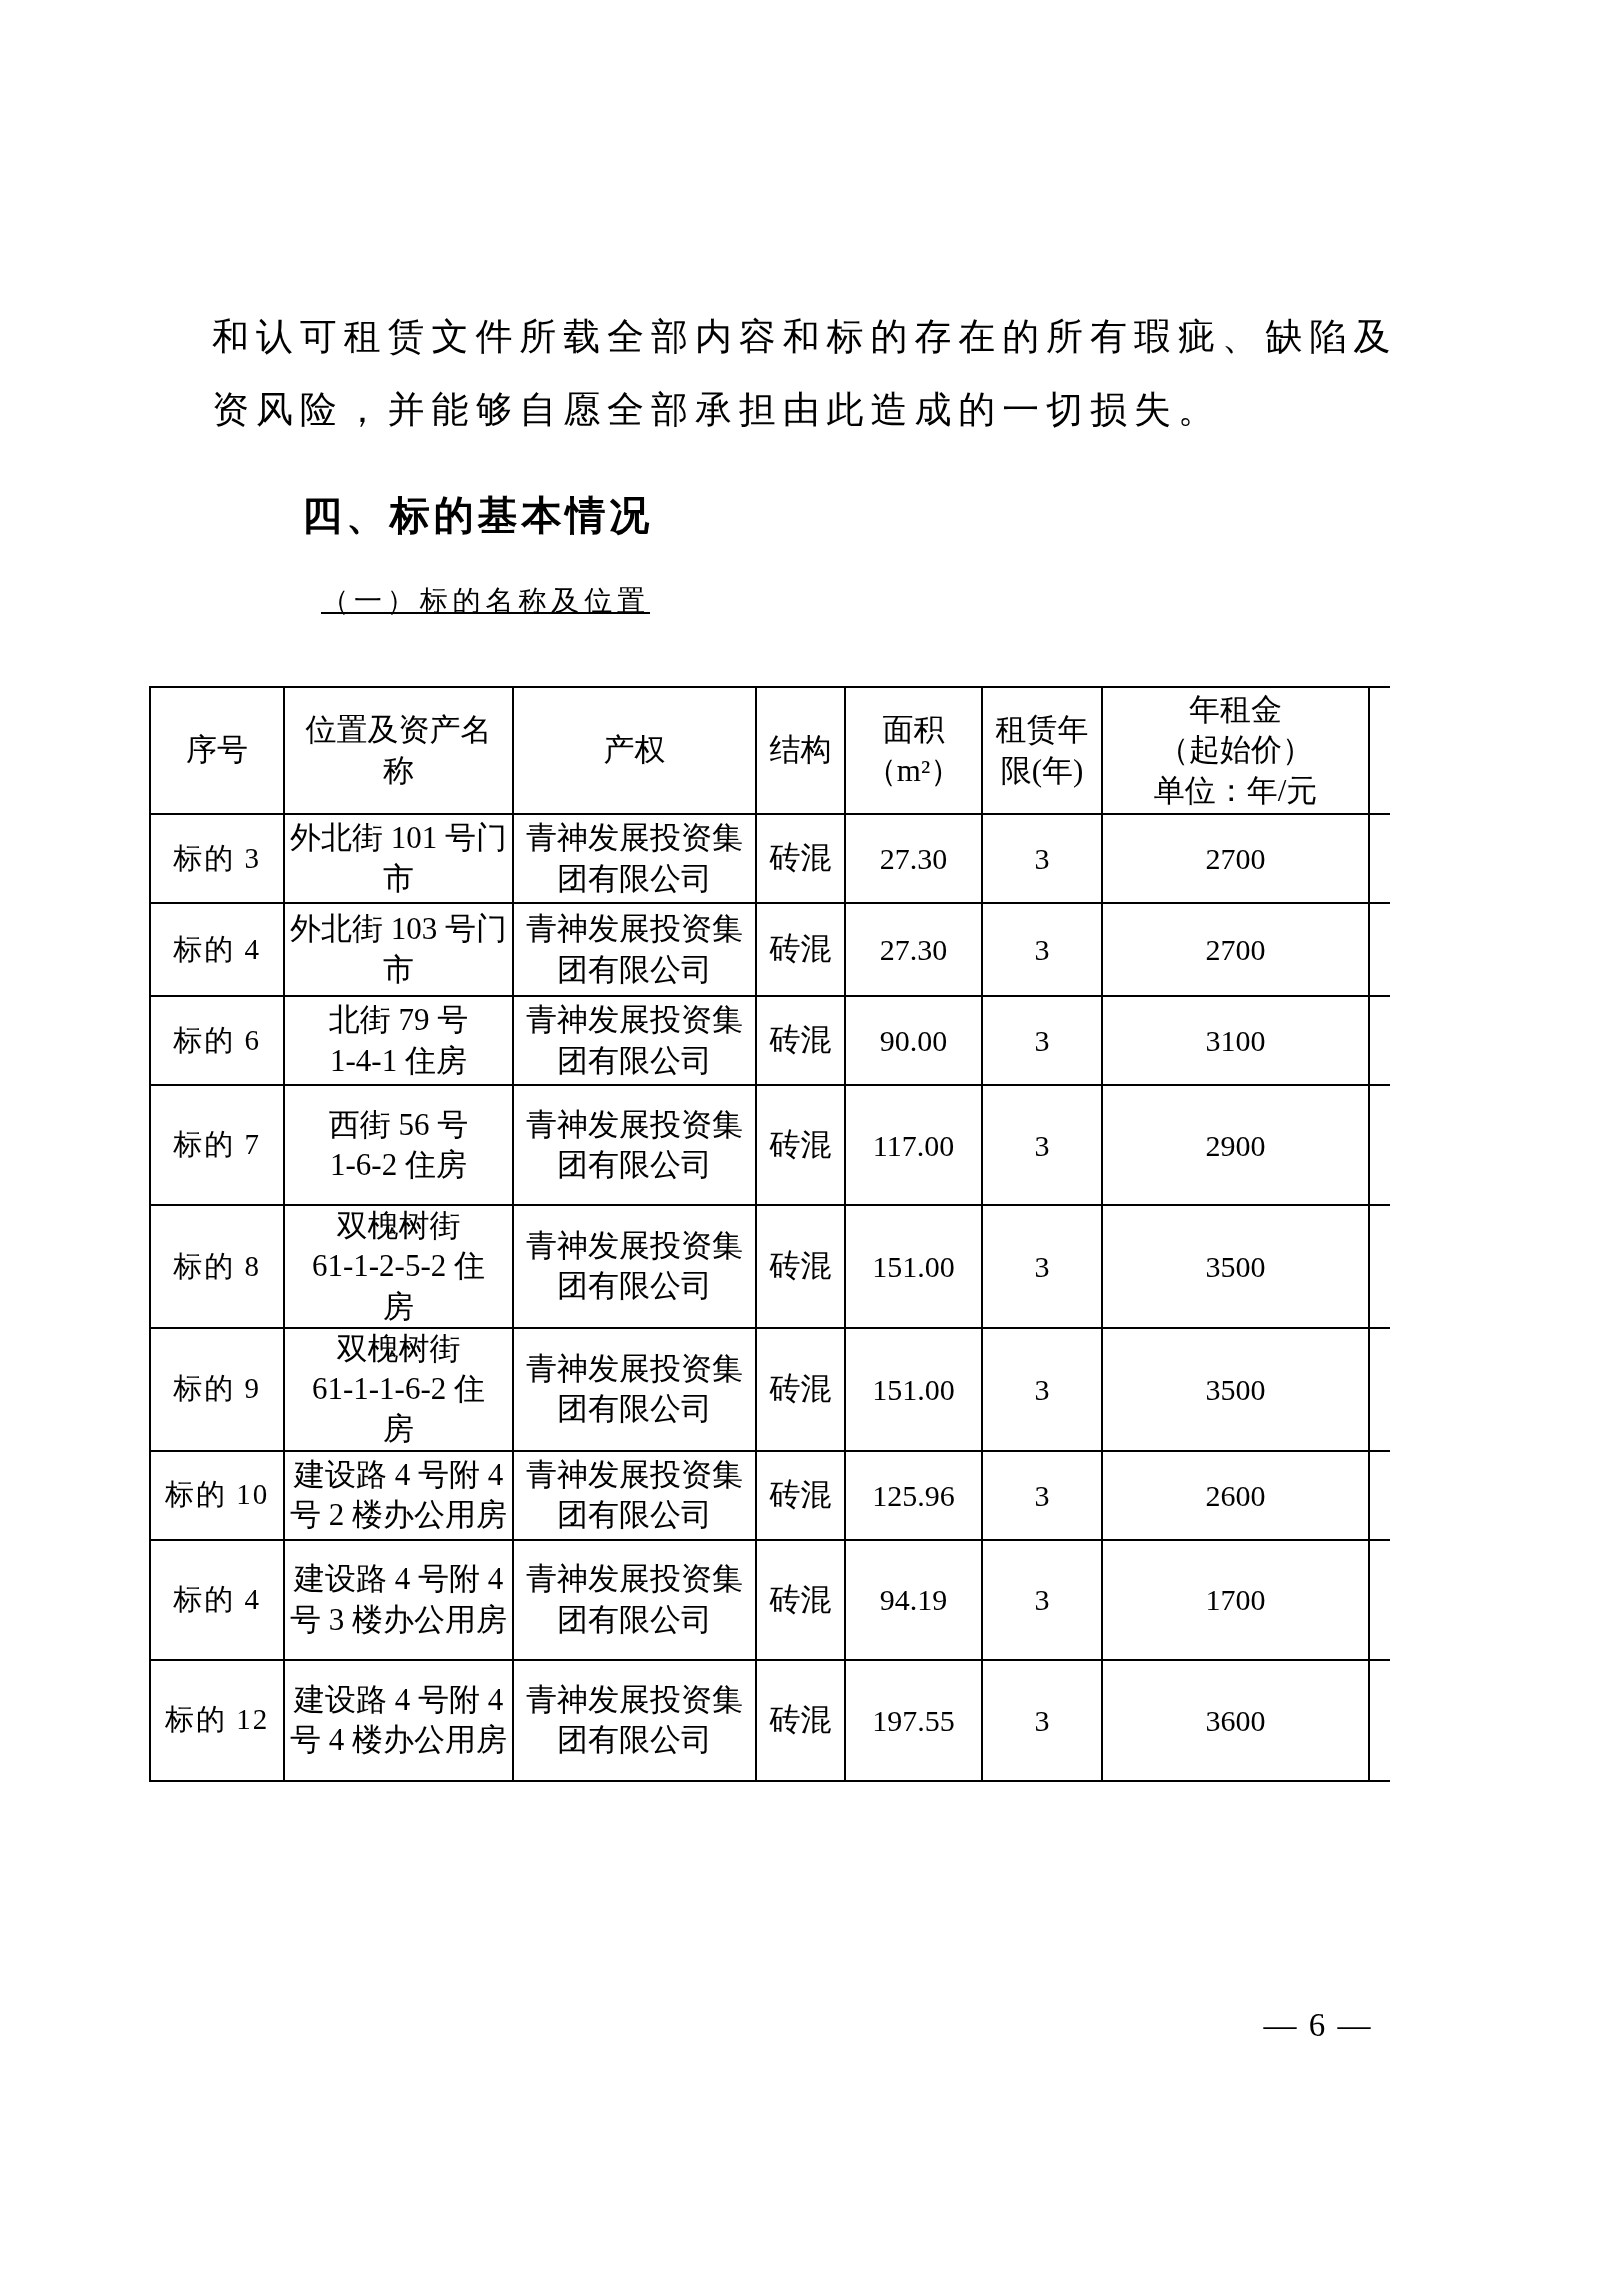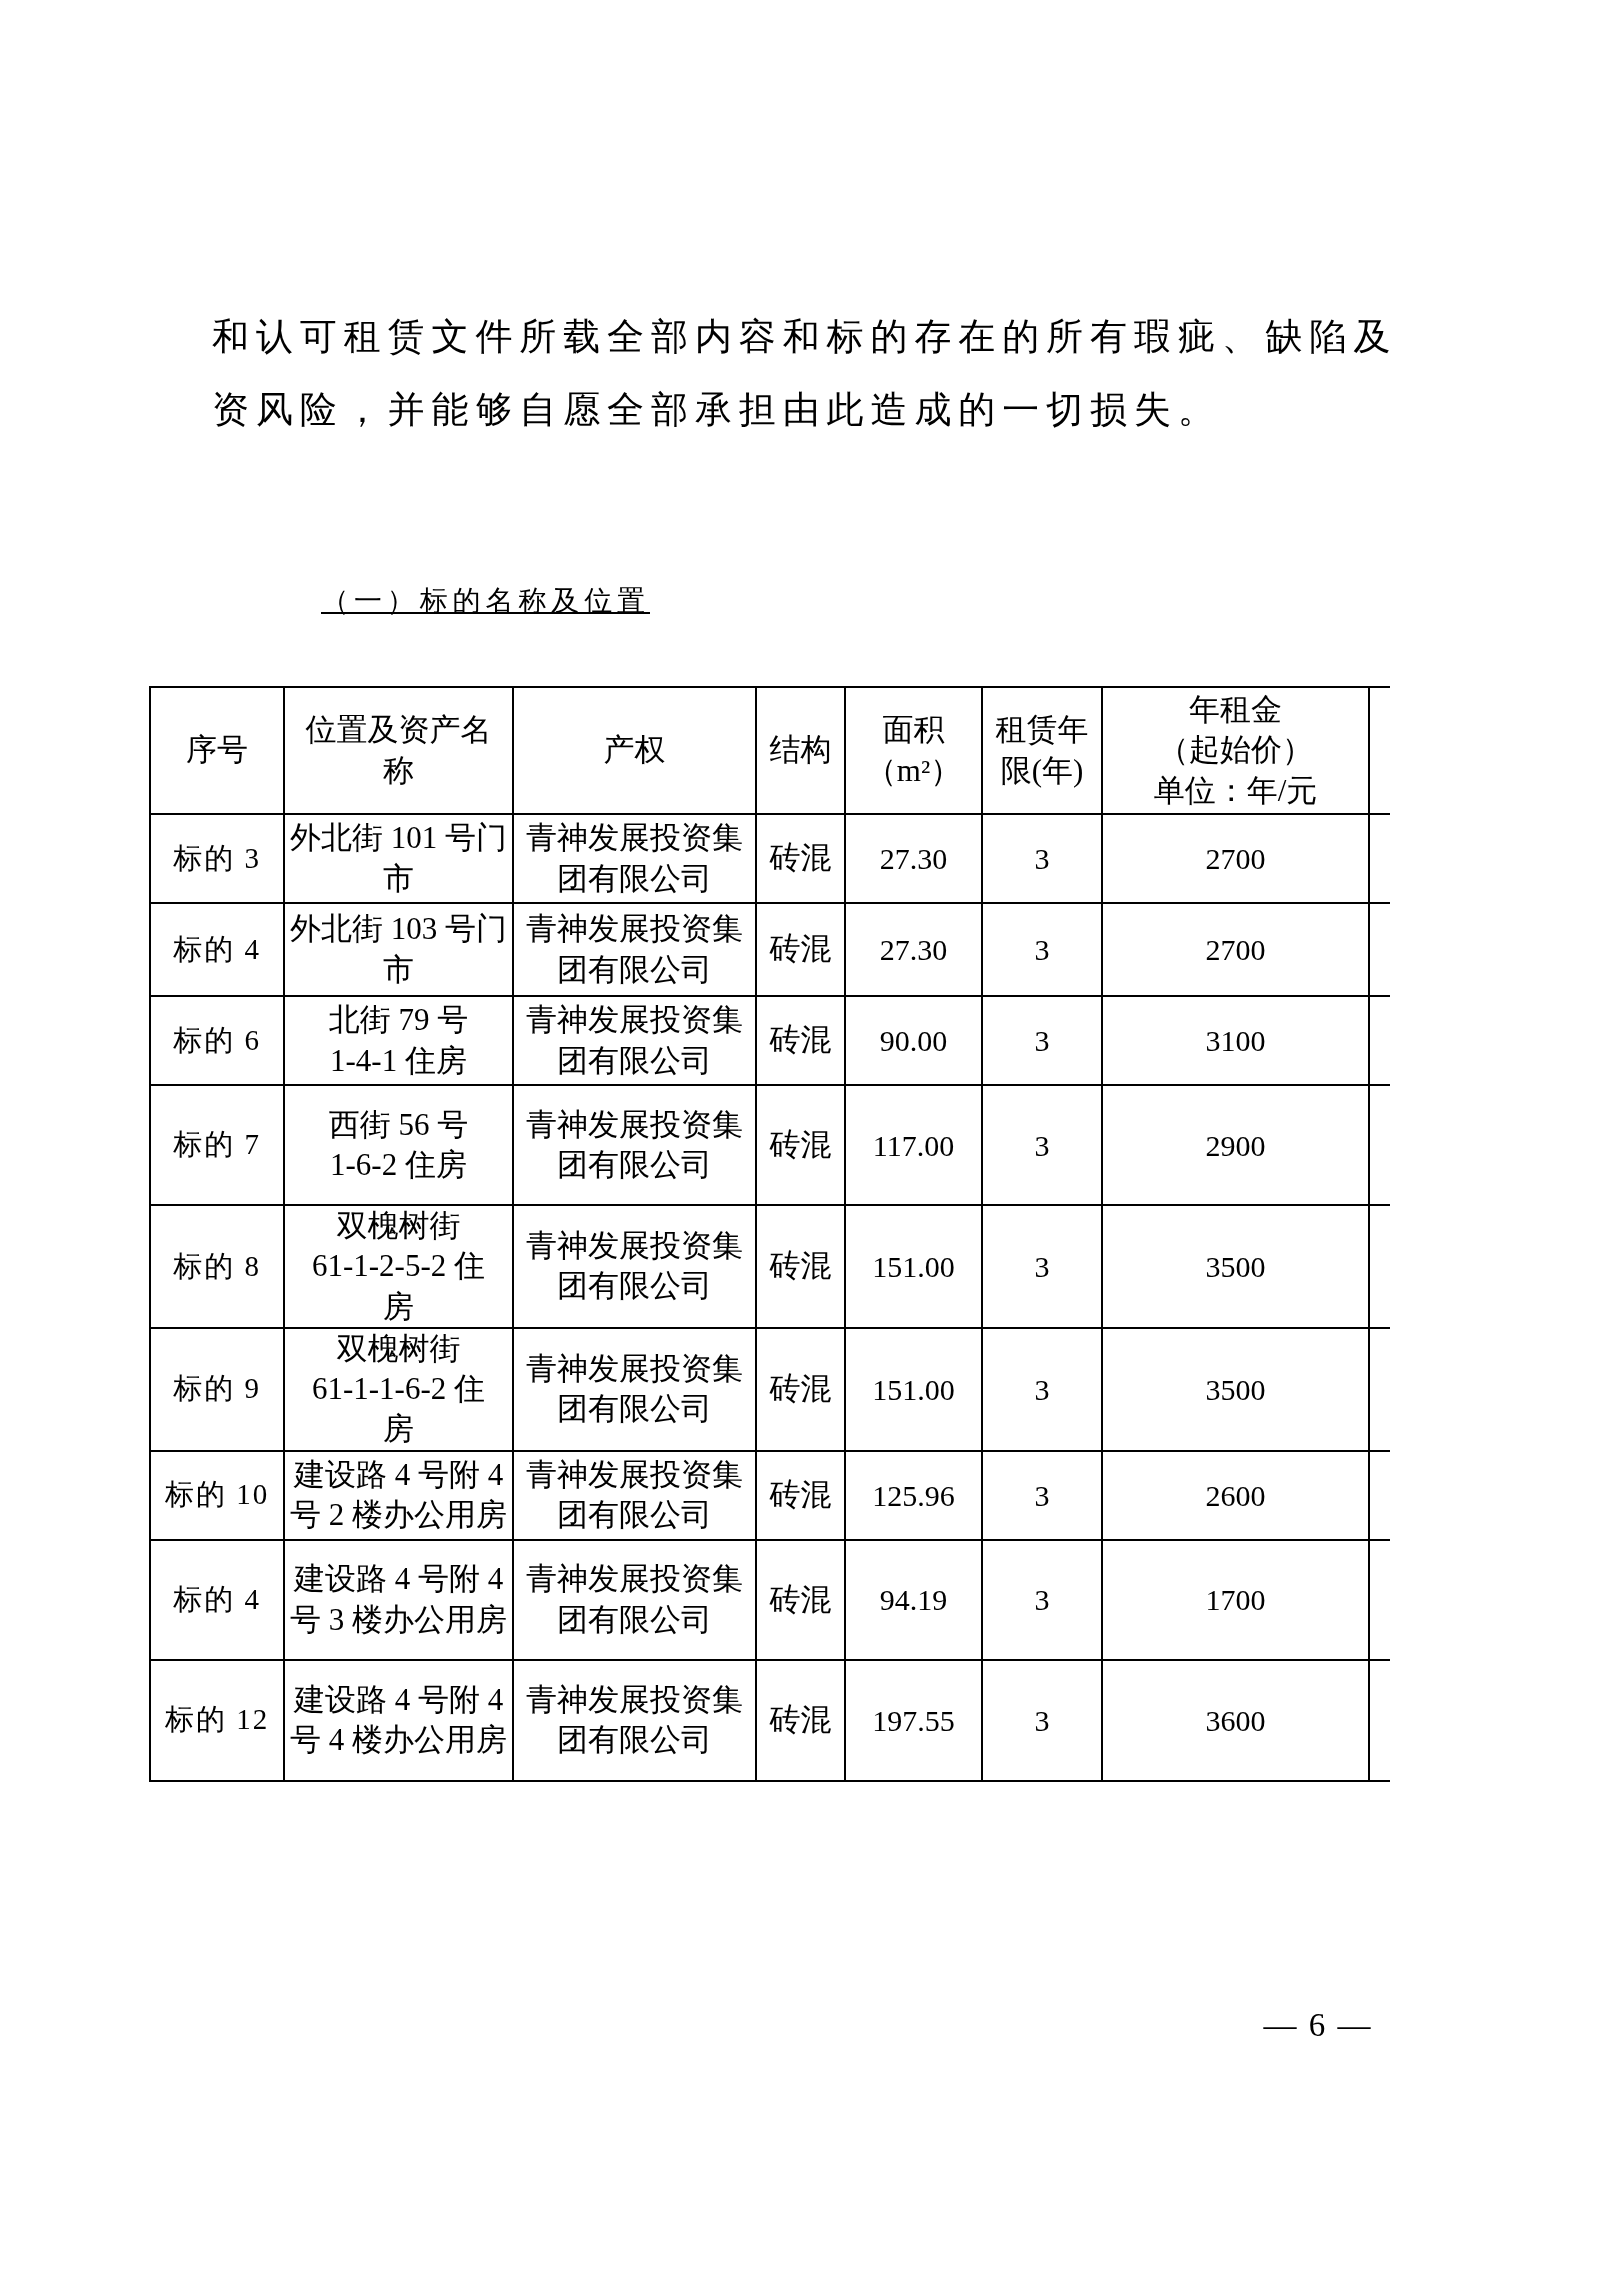--- a/index.html
+++ b/index.html
@@ -90,20 +90,21 @@
   }
 </style>
 </head>
 <body>
 
 <div class="page">
 
   <div class="paragraph">和认可租赁文件所载全部内容和标的存在的所有瑕疵、缺陷及投
 资风险，并能够自愿全部承担由此造成的一切损失。</div>
 
+  <div class="section-heading">四、标的基本情况</div>
 
   <div class="sub-heading">（一）标的名称及位置</div>
 
   <table class="asset-table">
     <colgroup>
       <col style="width:134px">
       <col style="width:229px">
       <col style="width:243px">
       <col style="width:89px">
       <col style="width:137px">

